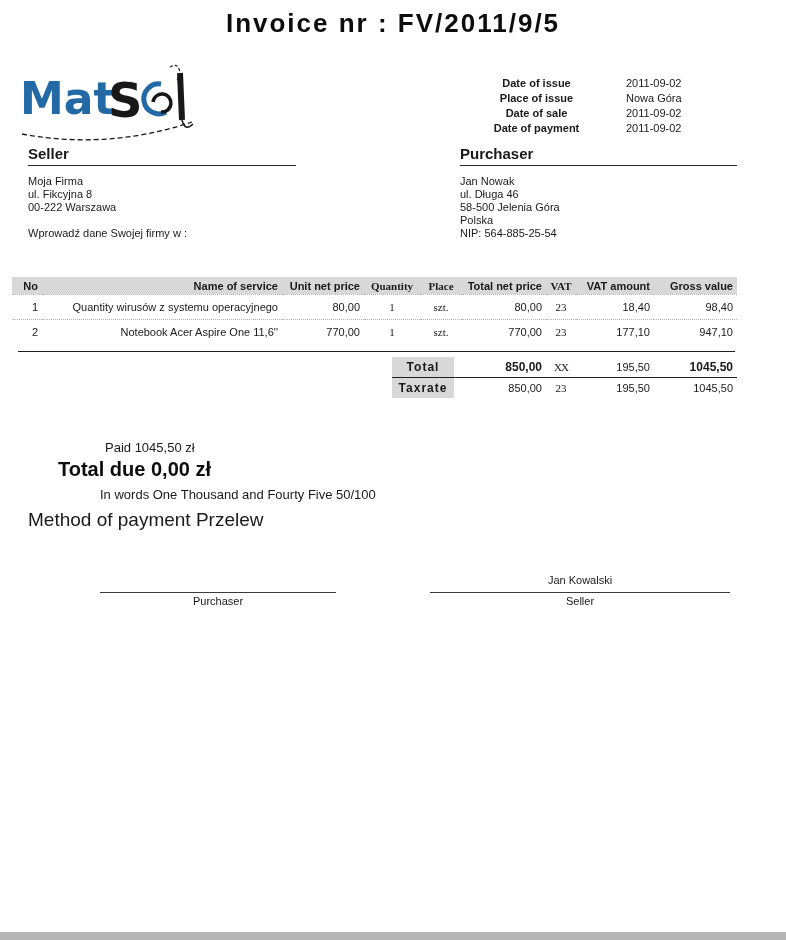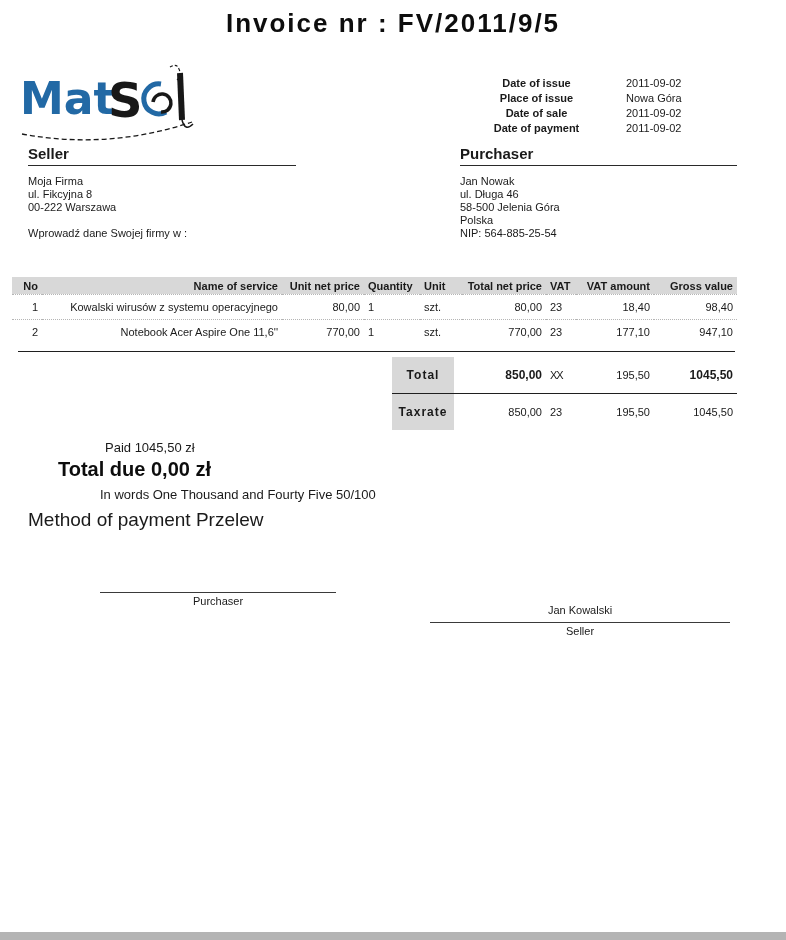--- a/index.html
+++ b/index.html
@@ -34,47 +34,47 @@
     border-collapse:collapse; table-layout:fixed; font-size:11px;
   }
   table.items th {
     background:#d8d8d8; font-weight:bold; height:17px; padding:0 4px;
     white-space:nowrap; overflow:hidden;
   }
   table.items td {
     height:24px; padding:0 4px; border-top:1px dotted #b5b5b5;
     vertical-align:middle; white-space:nowrap; overflow:hidden;
   }
-  .al { text-align:right; } .ar { text-align:right; } .ac { text-align:left; }
+  .al { text-align:right; } .ar { text-align:right; } .ac { text-align:center;font-family:Liberation Serif, serif; }
 
   .table-bottom-line {
     position:absolute; left:18px; top:351px; width:717px;
     border-top:1px solid #1f1f1f; height:0;
   }
 
   .totals { position:absolute; left:392px; top:357px; }
   .totals table { border-collapse:collapse; table-layout:fixed; font-size:11px; }
-  .totals td { height:36px; padding:0 4px; white-space:nowrap; }
+  .totals td { height:20px; padding:0 4px; white-space:nowrap; }
   .totals .lbl {
     background:#d8d8d8; text-align:center; font-weight:bold;
     font-size:12px; letter-spacing:1px;
   }
   .total-row td { border-bottom:1px solid #1f1f1f; }
   .total-row .b { font-weight:bold; font-size:12px; }
   .xx { letter-spacing:-1px; }
 
   .paid { position:absolute; left:105px; top:440px; font-size:13px; }
   .total-due { position:absolute; left:58px; top:458px; font-size:20px; font-weight:bold; color:#0d0d0d; }
   .in-words { position:absolute; left:100px; top:487px; font-size:13px;text-align:center; }
   .method { position:absolute; left:28px; top:509px; font-size:19px; }
 
   .sig { position:absolute; top:572px; text-align:center; font-size:11px; }
   .sig-left { left:100px; width:236px; }
   .sig-right { left:430px; width:300px; }
-  .sig-name { height:20px; line-height:16px;margin-top:30px; }
+  .sig-name { height:20px; line-height:16px; }
   .sig-space { height:20px; }
   .sig-rule { border-top:1px solid #3a3a3a; height:0; }
   .sig-label { padding-top:2px; }
 
   .bottom-bar { position:absolute; left:0; top:932px; width:786px; height:8px; background:#b4b4b4; }
 </style>
 </head>
 <body>
 
 <div class="page">
@@ -143,31 +143,31 @@
       <col style="width:30px">
         <col style="width:78px">
         <col style="width:83px">
     </colgroup>
     <thead>
       <tr>
         <th class="al">No</th>
         <th class="al">Name of service</th>
         <th class="ar">Unit net price</th>
         <th class="ac">Quantity</th>
-        <th class="ac">Unit</th>
+        <th class="ac">Place</th>
         <th class="ar">Total net price</th>
         <th class="ac">VAT</th>
         <th class="ar">VAT amount</th>
         <th class="ar">Gross value</th>
       </tr>
     </thead>
     <tbody>
       <tr>
         <td class="al">1</td>
-        <td class="al">Kowalski wirusów z systemu operacyjnego</td>
+        <td class="al">Quantity wirusów z systemu operacyjnego</td>
         <td class="ar">80,00</td>
         <td class="ac">1</td>
         <td class="ac">szt.</td>
         <td class="ar">80,00</td>
         <td class="ac">23</td>
         <td class="ar">18,40</td>
         <td class="ar">98,40</td>
       </tr>
       <tr>
         <td class="al">2</td>

